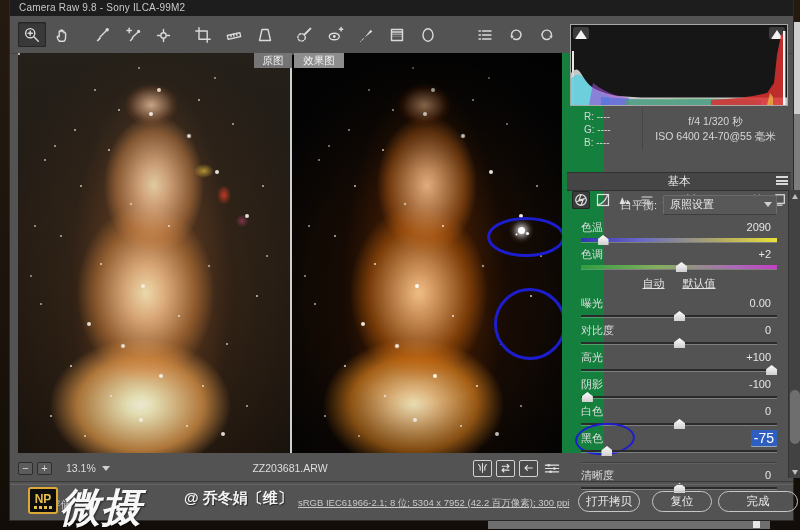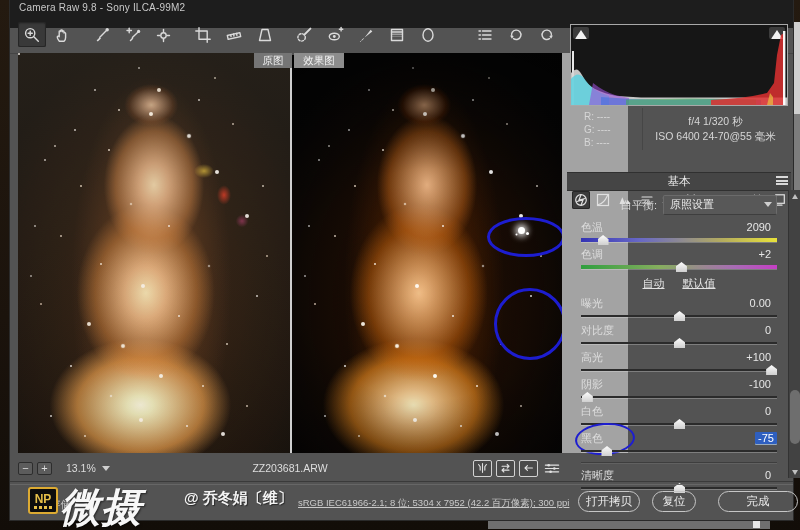--- a/index.html
+++ b/index.html
@@ -10,35 +10,35 @@
     -webkit-font-smoothing:antialiased;
   }
   
   .desktop-right{position:absolute;right:0;top:22px;width:8px;height:92px;background:#cfcfcf;}
   .desktop-right2{position:absolute;right:0;top:114px;width:8px;height:360px;background:#7d7d7d;}
   .desktop-bottom-band{position:absolute;left:488px;top:520px;width:282px;height:9px;background:#6f6f6f;}
   .desktop-bottom-dot{position:absolute;left:753px;top:521px;width:7px;height:7px;background:#e8e8e8;}
 
   
   .dialog{position:absolute;left:10px;top:0;width:783px;height:520px;background:#535353;box-shadow:0 0 0 1px #2a2a2a;}
-  .titlebar{position:absolute;left:0;top:0;width:100%;height:28px;background:#1d1d1d;color:#c9c9c9;
+  .titlebar{position:absolute;left:0;top:0;width:100%;height:16px;background:#1d1d1d;color:#c9c9c9;
     font-size:10px;line-height:16px;padding-left:9px;box-sizing:border-box;letter-spacing:.2px;}
   
   .toolbar{position:absolute;left:0;top:16px;width:100%;height:38px;display:flex;align-items:center;
     padding:0 8px;box-sizing:border-box;border-bottom:1px solid #444;}
   .tbtn{width:28px;height:25px;display:flex;align-items:center;justify-content:center;border-radius:2px;margin-right:3px;flex:0 0 auto;}
   .tbtn.selected{background:#393939;box-shadow:inset 0 0 0 1px #262626,inset 0 1px 2px rgba(0,0,0,.5);}
   .tsp{width:8px;flex:0 0 auto;}
   .tsp-big{width:26px;flex:0 0 auto;}
   .tbtn svg{stroke:#dadada;fill:none;stroke-width:1.4;stroke-linecap:round;stroke-linejoin:round;}
   .tbtn .fillp{fill:#dadada;stroke:none;}
   .tbtn-right{margin-left:auto;margin-right:2px;}
 
   
-  .stage{position:absolute;left:8px;top:53px;width:586px;height:400px;background:#a3a3a3;padding-left:24px;}
+  .stage{position:absolute;left:8px;top:53px;width:586px;height:400px;background:#15803d;}
   .photo{position:absolute;top:0;height:400px;background:#050505;overflow:hidden;}
   .photo-before{left:0;width:272px;}
   .photo-divider{position:absolute;left:272px;top:0;width:2px;height:400px;background:#cfcfcf;}
   .photo-after{left:274px;width:270px;}
   .fig{position:absolute;inset:0;
     background:
       radial-gradient(36px 28px at 49% 13%, rgba(232,186,148,.72), rgba(120,60,25,.25) 60%, transparent 75%),
       radial-gradient(66px 92px at 50% 33%, rgba(248,203,162,.85), rgba(185,112,52,.45) 58%, transparent 76%),
       radial-gradient(92px 118px at 47% 60%, rgba(255,214,168,.88), rgba(190,112,42,.45) 55%, transparent 75%),
       radial-gradient(126px 92px at 45% 88%, rgba(255,236,200,.95), rgba(232,152,62,.6) 50%, transparent 72%),
@@ -120,21 +120,21 @@
   .controls{position:absolute;left:563px;top:192px;width:212px;}
   .wb-row{display:flex;align-items:center;height:26px;padding-left:8px;}
   .wb-label{color:#dcdcdc;font-size:11px;margin-right:6px;white-space:nowrap;margin-left:40px;}
   .wb-select{flex:1;height:18px;background:#585858;border:1px solid #6b6b6b;border-bottom-color:#3e3e3e;border-radius:2px;
     color:#e8e8e8;font-size:11px;line-height:17px;padding:0 16px 0 6px;position:relative;margin-right:8px;}
   .wb-select .chev{position:absolute;right:4px;top:6px;}
   .srow{padding:2px 8px 0 8px;position:relative;}
   .shead{display:flex;justify-content:space-between;align-items:center;height:14px;}
   .slabel{color:#dcdcdc;font-size:11px;}
   .svalue{color:#e6e6e6;font-size:11px;padding-right:6px;}
-  .sval-sel{background:#2e5fc0;color:#fff;font-size:11px;padding:0 3px;border-radius:1px;box-shadow:0 1px 0 #9ab;margin-left:10px;}
+  .sval-sel{background:#2e5fc0;color:#fff;font-size:14px;padding:0 3px;border-radius:1px;box-shadow:0 1px 0 #9ab;margin-left:10px;}
   .track{position:relative;height:10px;margin-top:1px;}
   .track .line{position:absolute;left:0;right:0;top:4px;height:2px;background:#2b2b2b;box-shadow:0 1px 0 rgba(255,255,255,.25);}
   .track .line.temp{height:4px;top:3px;background:linear-gradient(90deg,#3434b4,#6868c6 30%,#b4ac5e 72%,#e8e23a);}
   .track .line.tint{height:4px;top:3px;background:linear-gradient(90deg,#2f9f3f,#86ae5e 40%,#a86cb4 78%,#c53fc5);}
   .thumb{position:absolute;top:0;width:11px;height:10px;background:linear-gradient(#fdfdfd,#cfcfcf);
     clip-path:polygon(50% 0,100% 42%,100% 100%,0 100%,0 42%);transform:translateX(-5px);}
   .links-row{display:flex;justify-content:center;gap:18px;height:22px;align-items:center;}
   .plink{color:#e2e2e2;font-size:11px;text-decoration:underline;}
   .sep{border-top:1px solid #3e3e3e;border-bottom:1px solid #616161;margin:6px 8px 2px 8px;}
   .blacks-ellipse{position:absolute;left:2px;top:-6px;width:56px;height:28px;border:2.5px solid #1d1dd0;border-radius:50%;transform:rotate(-4deg);}
@@ -153,21 +153,21 @@
     z-index:2;display:flex;flex-direction:column;align-items:center;justify-content:center;box-sizing:border-box;}
   .np-logo .np{color:#e6c04a;font-weight:bold;font-size:12px;line-height:12px;}
   .np-logo .dots{display:flex;gap:2px;margin-top:1px;}
   .np-logo .dots i{width:3px;height:3px;background:#e6c04a;display:block;}
   .wm-brand{position:absolute;left:50px;top:480px;color:#f7f7f7;font-size:40px;font-weight:bold;font-style:italic;z-index:2;
     text-shadow:1px 1px 2px rgba(0,0,0,.55);letter-spacing:1px;}
   .wm-author{position:absolute;left:174px;top:489px;color:#f3f3f3;font-size:15px;font-weight:bold;z-index:2;text-shadow:1px 1px 1px rgba(0,0,0,.5);}
   .wf-link{position:absolute;left:288px;top:497px;color:#c9c9c9;font-size:9.5px;text-decoration:underline;z-index:1;white-space:nowrap;}
   .fbtn{position:absolute;top:491px;height:21px;border:1px solid #c6c6c6;border-radius:11px;background:transparent;
     color:#ededed;font-size:11.5px;line-height:19px;text-align:center;box-sizing:border-box;}
-  .fbtn-open{left:568px;width:62px;} .fbtn-reset{left:642px;width:44px;} .fbtn-done{left:708px;width:80px;border-width:1.5px;}
+  .fbtn-open{left:568px;width:62px;} .fbtn-reset{left:642px;width:60px;} .fbtn-done{left:708px;width:80px;border-width:1.5px;}
 </style>
 </head>
 <body>
 
 <div class="desktop-right"></div>
 <div class="desktop-right2"></div>
 <div class="desktop-bottom-band"></div>
 <div class="desktop-bottom-dot"></div>
 
 <div class="dialog">

